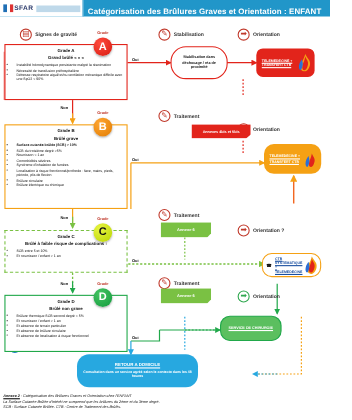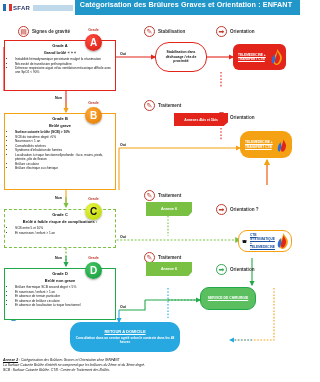--- a/index.html
+++ b/index.html
@@ -9,21 +9,21 @@
     background:#ffffff;
     font-family:"Liberation Sans", sans-serif;
     overflow:hidden;
     position:relative;
   }
 
   
   #header {
     position:absolute; left:0; top:0; width:300px; height:15px;
     background:#2196c9;
-    display:flex; align-items:flex-start;
+    display:flex; align-items:flex-end;
   }
   #logo {
     width:76px; height:15px; background:#ffffff;
     border-right:1px solid #2196c9;
     display:flex; align-items:center; gap:1px; padding-left:3px;
   }
   #logo .flag { width:9px; height:7px;
     background:linear-gradient(90deg,#1f6fb5 33%,#ffffff 33% 66%,#d33 66%); }
   #logo .sfar { font-size:6px; font-weight:bold; color:#2b3a6b; letter-spacing:.3px; }
   #logo .bar { flex:1; height:6px; background:#bfd9ea; margin-left:2px; margin-right:2px;}

